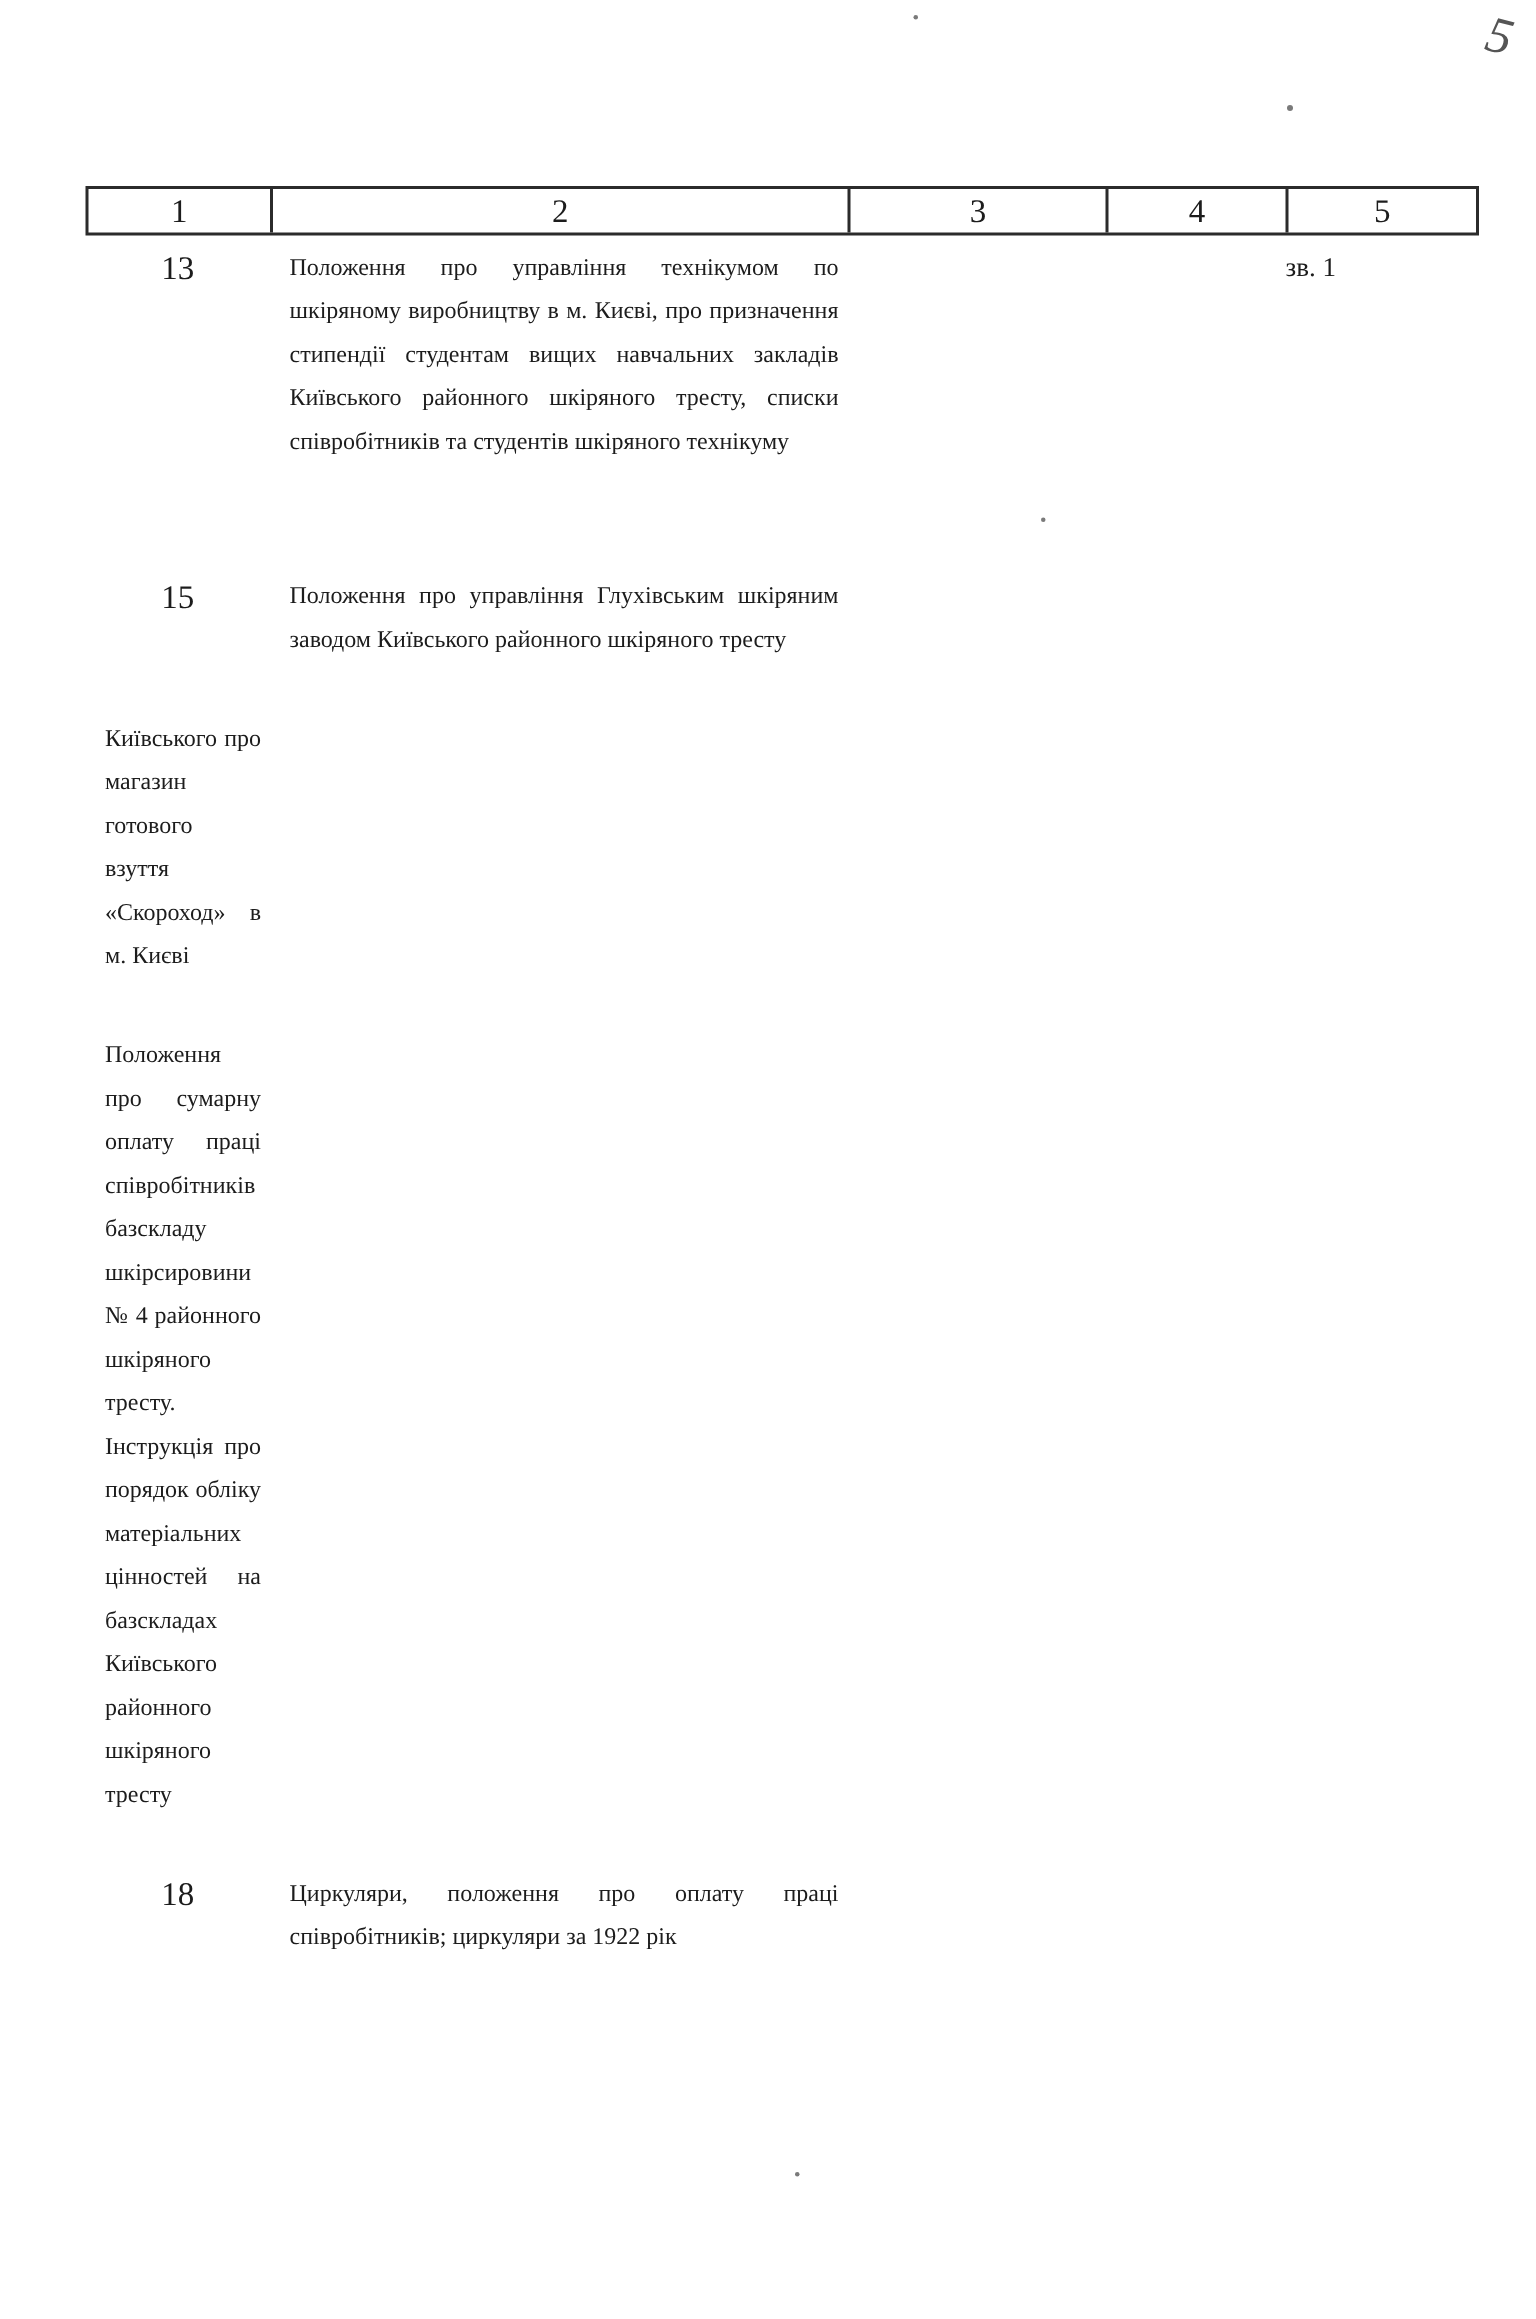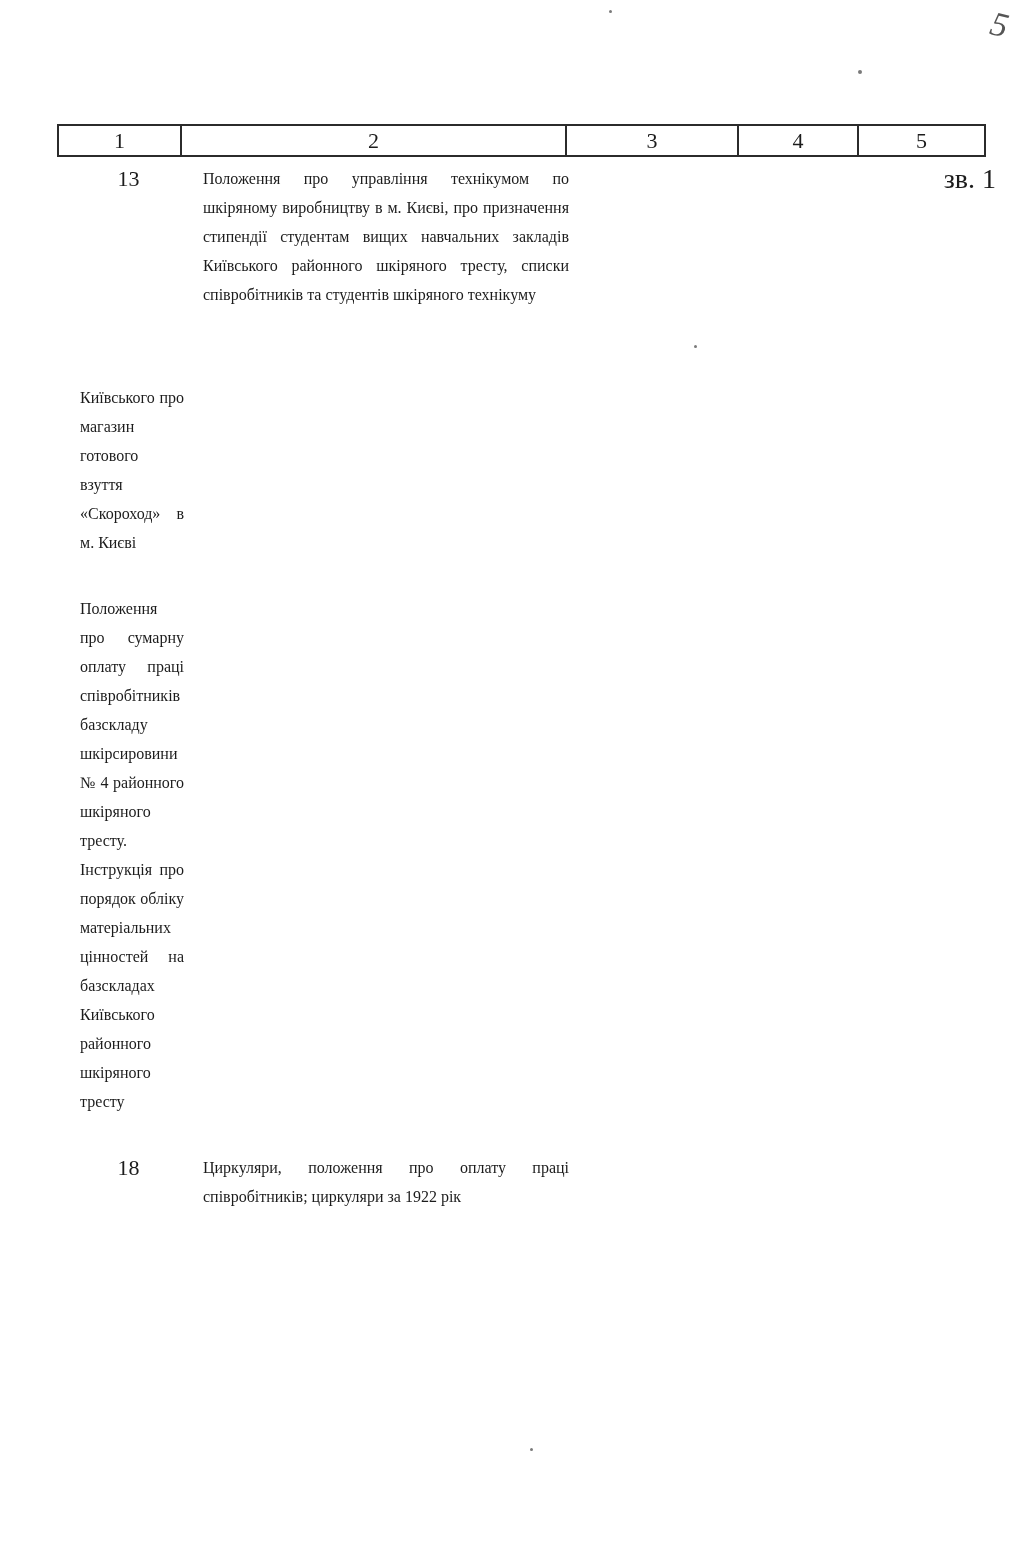--- a/index.html
+++ b/index.html
@@ -42,21 +42,21 @@
   }
   .hcell:last-child { border-right: none; }
   .w1 { width: 123px; }
   .w2 { width: 385px; }
   .w3 { width: 172px; }
   .w4 { width: 120px; }
   .w5 { flex: 1; }
   
   .rows {
     position: absolute;
-    left: 67px;
+    left: 57px;
     top: 164px;
     width: 929px;
   }
   .row {
     display: grid;
     grid-template-columns: 123px 385px 172px 120px 129px;
     margin-bottom: 37px;
   }
   .cell-num {
     text-align: center;
@@ -64,23 +64,23 @@
     line-height: 29px;
   }
   .cell-desc {
     font-size: 16px;
     line-height: 29px;
     text-align: justify;
     text-align-last: left;
     padding: 0 6px 0 13px;
   }
   .cell-plain {
-    font-size: 28px;
+    font-size: 18px;
     line-height: 29px;
-    text-align: right;
+    text-align: left;
   }
   
   .speck {
     position: absolute;
     background: #7a7a7a;
     border-radius: 50%;
   }
   .speck.s1 { left: 609px; top: 10px;  width: 3px; height: 3px; }
   .speck.s2 { left: 858px; top: 70px;  width: 4px; height: 4px; }
   .speck.s3 { left: 694px; top: 345px; width: 3px; height: 3px; }
@@ -114,20 +114,27 @@
       <div class="cell-plain"></div>
       <div class="cell-plain">зв. 1</div>
     </div>
 
     <div class="row">
       <div class="cell-plain"></div>
       <div class="cell-plain"></div>
       <div class="cell-plain"></div>
     </div>
 
+    <div class="row">
+      <div class="cell-num">15</div>
+      <div class="cell-desc">Положення про управління Глухівським шкіряним заводом Київського районного шкіряного тресту</div>
+      <div class="cell-plain"></div>
+      <div class="cell-plain"></div>
+      <div class="cell-plain"></div>
+    </div>
 
     <div class="row">
       <div class="cell-desc">Київського про магазин готового взуття «Скороход» в м. Києві</div>
       <div class="cell-plain"></div>
       <div class="cell-plain"></div>
       <div class="cell-plain"></div>
     </div>
 
     <div class="row">
       <div class="cell-desc">Положення про сумарну оплату праці співробітників базскладу шкірсировини № 4 районного шкіряного тресту. Інструкція про порядок обліку матеріальних цінностей на базскладах Київського районного шкіряного тресту</div>

